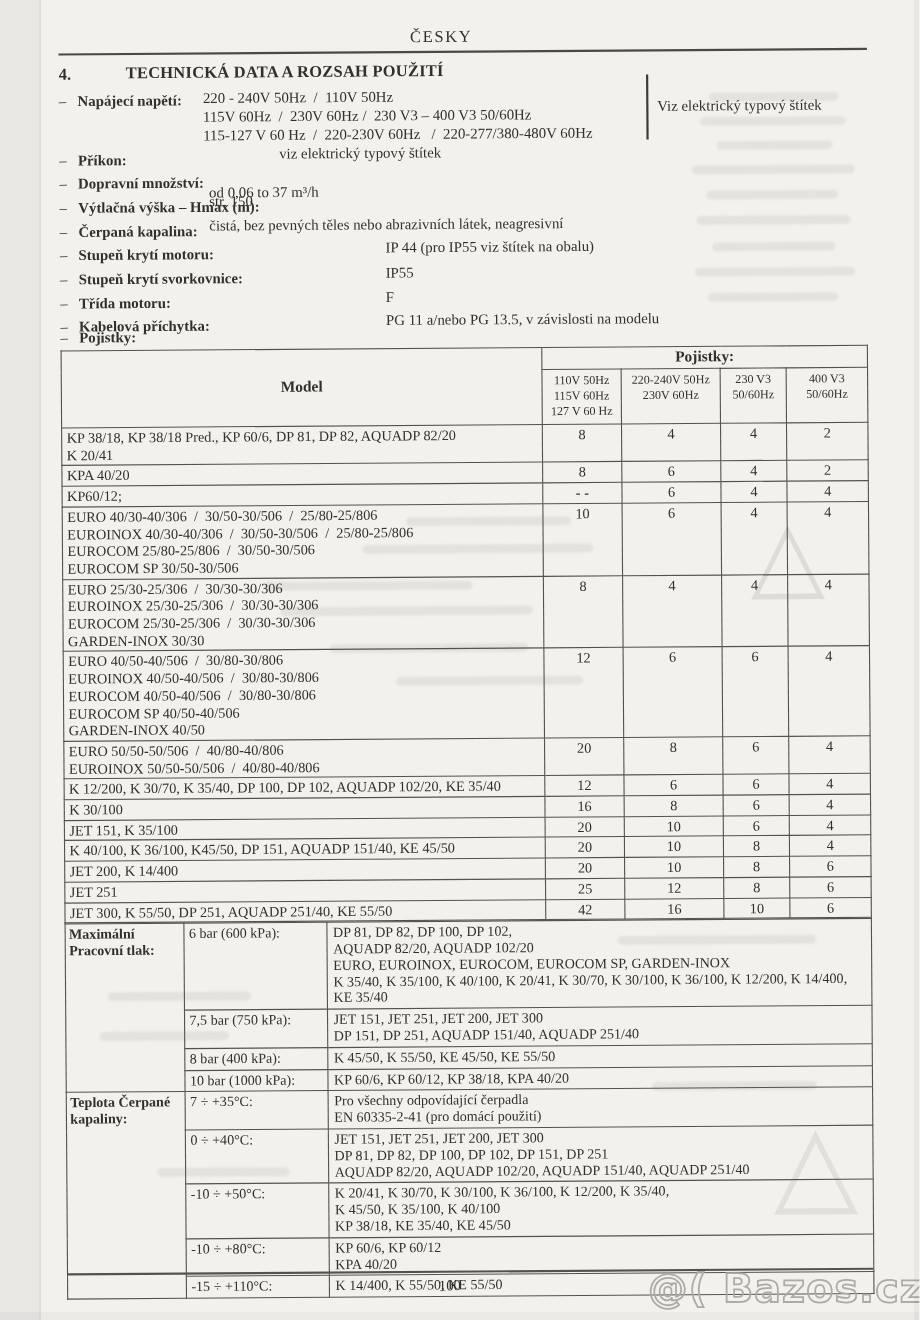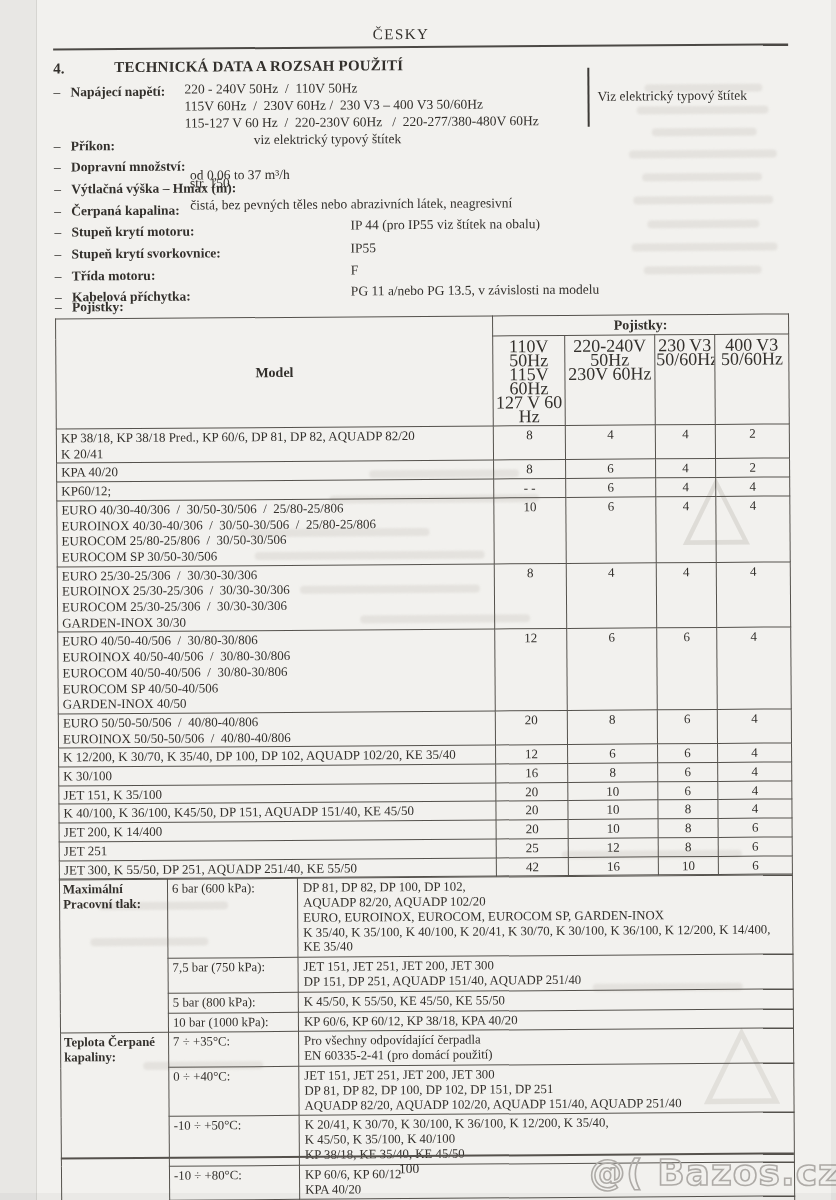--- a/index.html
+++ b/index.html
@@ -24,21 +24,21 @@
   .spec .dash{display:inline-block;width:17px;font-weight:normal;}
   .spec-value{position:absolute;font-size:13.5px;white-space:pre-wrap;line-height:17px;}
   .side-bar{position:absolute;left:591px;top:69px;width:2px;height:59px;background:#3d3a36;}
   .side-note{position:absolute;left:601px;top:90px;font-size:13.5px;white-space:nowrap;}
   
   #tables{position:absolute;left:57px;top:316px;width:733px;}
   table{border-collapse:collapse;table-layout:fixed;width:733px;}
   td,th{border:1px solid #55524d;vertical-align:top;overflow:hidden;}
   #fuse-table th.fuses-h{font-size:14px;font-weight:bold;padding:1px 2px;text-align:center;height:17px;vertical-align:middle;}
   #fuse-table th.model-h{font-size:14px;font-weight:bold;text-align:center;vertical-align:middle;}
-  #fuse-table th.volt{font-size:18px;font-weight:normal;text-align:center;padding:3px 1px 2px;line-height:14px;white-space:pre-line;height:44px;}
+  #fuse-table th.volt{font-size:11px;font-weight:normal;text-align:center;padding:3px 1px 2px;line-height:14px;white-space:pre-line;height:44px;}
   #fuse-table td.models{font-size:13px;line-height:15.7px;padding:1px 4px;white-space:pre-wrap;}
   #fuse-table td.fv{font-size:13px;text-align:center;padding:1px 0;line-height:15.7px;}
   #limits-table td{font-size:12.8px;line-height:14.8px;}
   #limits-table td.sec-label{font-weight:bold;white-space:pre-line;padding:2px 3px;}
   #limits-table td.key{padding:2px 4px;white-space:nowrap;}
   #limits-table td.val{padding:2px 5px;white-space:pre-line;}
   .footer-page{position:absolute;left:20px;top:1161px;width:770px;text-align:center;font-size:13.5px;}
   
   .watermark{
     position:absolute;right:-4px;top:1152px;
@@ -276,21 +276,21 @@
 AQUADP 82/20, AQUADP 102/20
 EURO, EUROINOX, EUROCOM, EUROCOM SP, GARDEN-INOX
 K 35/40, K 35/100, K 40/100, K 20/41, K 30/70, K 30/100,  K 36/100, K 12/200, K 14/400, KE 35/40</td>
         </tr>
         <tr>
               <td class="key">7,5 bar (750 kPa):</td>
               <td class="val">JET 151, JET 251, JET 200, JET 300
 DP 151, DP 251, AQUADP 151/40, AQUADP 251/40</td>
             </tr>
         <tr>
-              <td class="key">5 bar (800 kPa):</td>
+              <td class="key">8 bar (400 kPa):</td>
               <td class="val">K 45/50, K 55/50, KE 45/50, KE 55/50</td>
             </tr>
         <tr>
               <td class="key">10 bar (1000 kPa):</td>
               <td class="val">KP 60/6, KP 60/12, KP 38/18, KPA 40/20</td>
             </tr>
         <tr>
           <td class="sec-label" rowspan="5">Teplota Čerpané
 kapaliny:</td>
           <td class="key">7 ÷ +35°C:</td>

